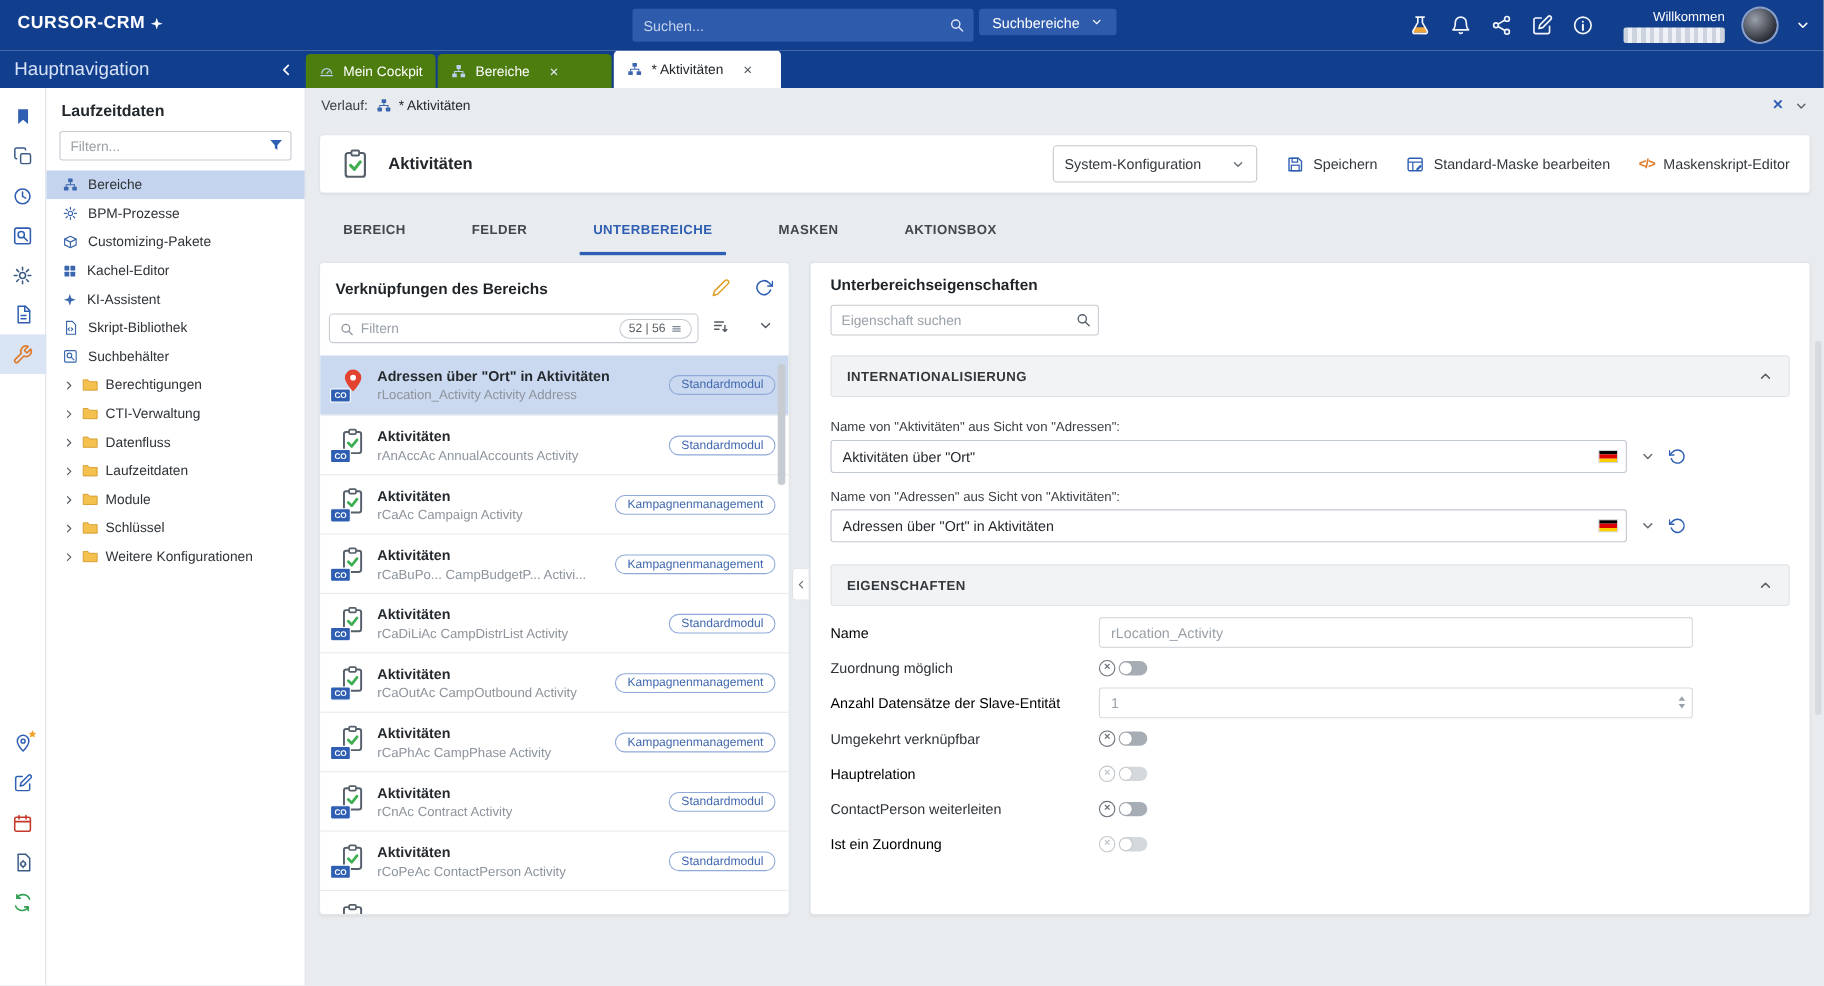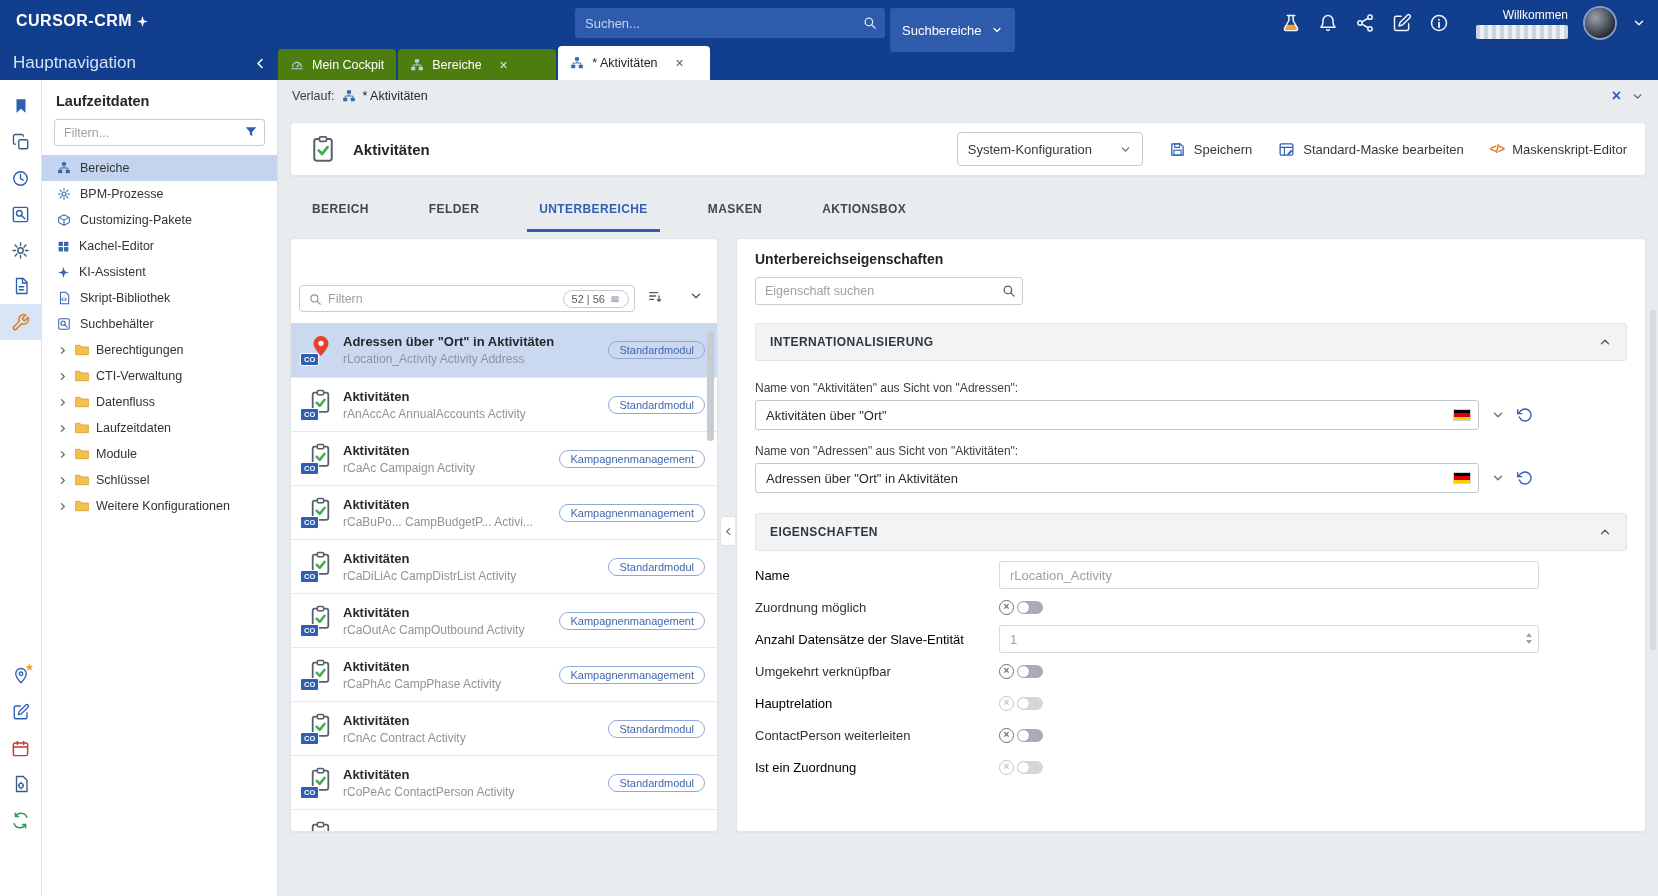--- a/index.html
+++ b/index.html
@@ -7,21 +7,21 @@
   body { font-family:"Liberation Sans", sans-serif; background:#e9ecef; position:relative; font-size:13px; color:#2e3338; }
   .ic { display:inline-block; vertical-align:middle; }
 
   
   .topbar { position:absolute; top:0; left:0; right:0; height:46px; background:#123e8e; z-index:30; }
   .logo { position:absolute; left:16px; top:12px; color:#fff; font-weight:bold; font-size:16px; letter-spacing:.5px; display:flex; align-items:center; gap:4px; }
   .global-search { position:absolute; left:575px; top:8px; width:310px; height:30px; }
   .global-search input { width:100%; height:100%; background:#2e5bab; border:none; border-radius:3px; color:#fff; padding:0 32px 0 10px; font-size:13px; font-family:inherit; }
   .global-search input::placeholder { color:#c4d3ee; }
   .global-search .mag { position:absolute; right:8px; top:7px; color:#dfe8f7; }
-  .scope-btn { position:absolute; left:890px; top:8px; height:44px; background:#2e5bab; border-radius:3px; color:#fff; display:flex; align-items:center; gap:9px; padding:0 12px; cursor:pointer; }
+  .scope-btn { position:absolute; left:890px; top:8px; height:24px; background:#2e5bab; border-radius:3px; color:#fff; display:flex; align-items:center; gap:9px; padding:0 12px; cursor:pointer; }
   .top-right { position:absolute; right:12px; top:0; height:46px; display:flex; align-items:center; gap:17px; color:#fff; }
   .top-ic { color:#f2f6fc; display:flex; align-items:center; }
   .welcome { text-align:right; margin-left:10px; }
   .welcome .wl { font-size:12px; color:#fff; }
   .welcome .blurname { width:92px; height:14px; margin-top:3px; border-radius:2px;
       background:repeating-linear-gradient(90deg,#cdd4df 0 4px,#eef1f6 4px 8px); filter:blur(.6px); }
   .avatar { width:30px; height:30px; border-radius:50%;
       background:radial-gradient(circle at 35% 32%, #9aa0ab, #2b2e36 72%);
       box-shadow:0 0 0 2px rgba(255,255,255,.5); }
 
@@ -113,21 +113,21 @@
   .lrow.partial { height:24px; overflow:hidden; align-items:flex-start; padding-top:10px; }
   .list-scroll { position:absolute; right:3px; top:92px; width:7px; height:110px; background:#c7ccd2; border-radius:4px; }
 
   
   .panel-handle { position:absolute; left:442px; top:436px; width:15px; height:30px; background:#fff; border:1px solid #dfe3e7; border-right:none; border-radius:4px 0 0 4px; display:flex; align-items:center; justify-content:center; color:#6a7077; cursor:pointer; }
 
   
   .props-card { left:458px; right:12px; top:158px; height:594px; }
   .props-inner { position:absolute; inset:0; padding:12px 18px; overflow:hidden; }
   .pc-title { font-size:14px; font-weight:bold; color:#1f2428; }
-  .pc-search { position:relative; width:268px; height:28px; margin:10px 0 18px; }
+  .pc-search { position:relative; width:244px; height:28px; margin:10px 0 18px; }
   .pc-search input { width:100%; height:100%; border:1px solid #c6ccd2; border-radius:3px; padding:0 30px 0 9px; font-size:12.5px; font-family:inherit; color:#2e3338; }
   .pc-search input::placeholder { color:#9aa1a8; }
   .pc-search .mag { position:absolute; right:7px; top:6px; color:#55606b; }
   .sec-head { height:38px; background:#f1f3f5; border:1px solid #e0e3e7; border-radius:3px; display:flex; align-items:center; padding:0 14px; font-size:12px; font-weight:bold; letter-spacing:.4px; color:#33383d; cursor:pointer; }
   .sec-head .chv { margin-left:auto; color:#5b6166; display:flex; }
   .intl-body { padding:6px 0 2px; }
   .flabel { font-size:12px; color:#3a3f45; margin:14px 0 5px; }
   .flabel:first-child { margin-top:14px; }
   .inp-row { display:flex; align-items:center; gap:12px; }
   .intl-input { position:relative; width:724px; height:30px; }
@@ -685,20 +685,35 @@
 
   <div class="section-tabs">
     <span class="stab">BEREICH</span>
     <span class="stab">FELDER</span>
     <span class="stab active">UNTERBEREICHE</span>
     <span class="stab">MASKEN</span>
     <span class="stab">AKTIONSBOX</span>
   </div>
 
   <div class="card links-card">
+    <div class="lc-head">
+      <span class="lc-title">Verknüpfungen des Bereichs</span>
+      <span class="lc-tools">
+        <span class="pencil">
+            <svg class="ic" width="17" height="17">
+              <use href="#i-pencil"></use>
+            </svg>
+          </span>
+        <span class="refresh">
+            <svg class="ic" width="17" height="17">
+              <use href="#i-refresh"></use>
+            </svg>
+          </span>
+      </span>
+    </div>
     <div class="lc-filter">
       <span class="mag">
           <svg class="ic" width="14" height="14">
             <use href="#i-search"></use>
           </svg>
         </span>
       <input placeholder="Filtern" style="">
       <span class="count-pill">
         <span>52 | 56</span>
         <span class="stk">

